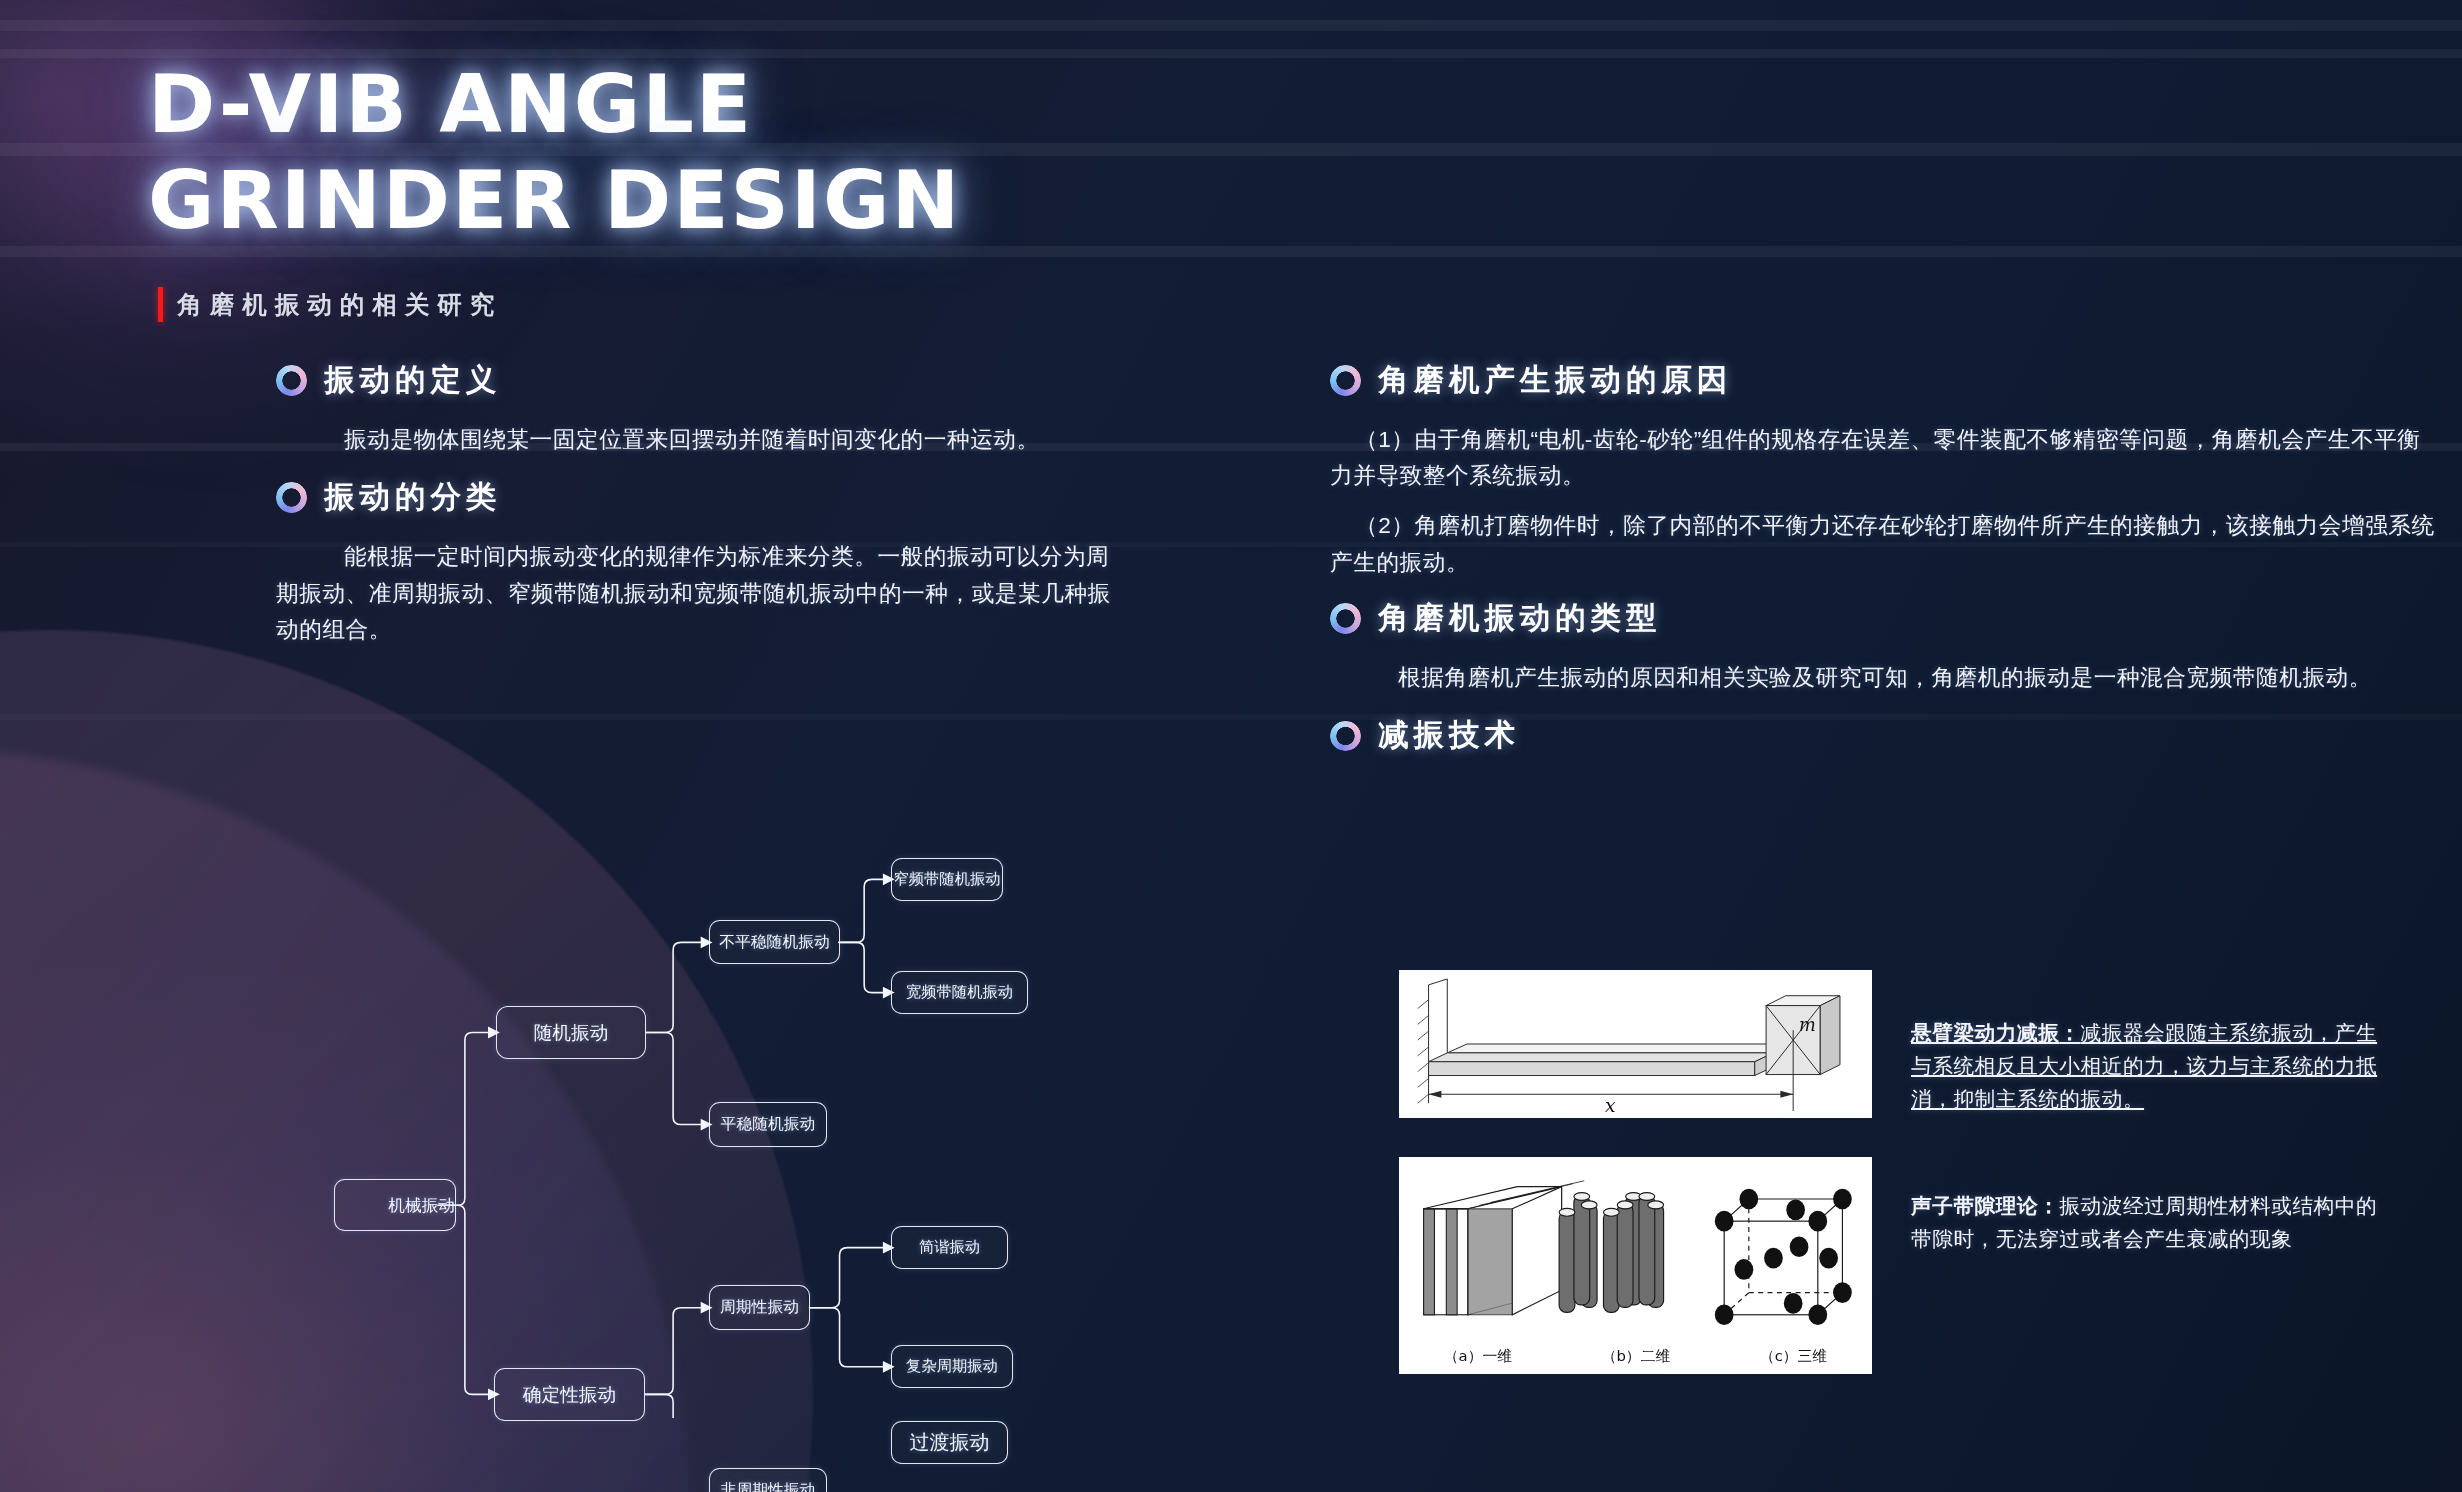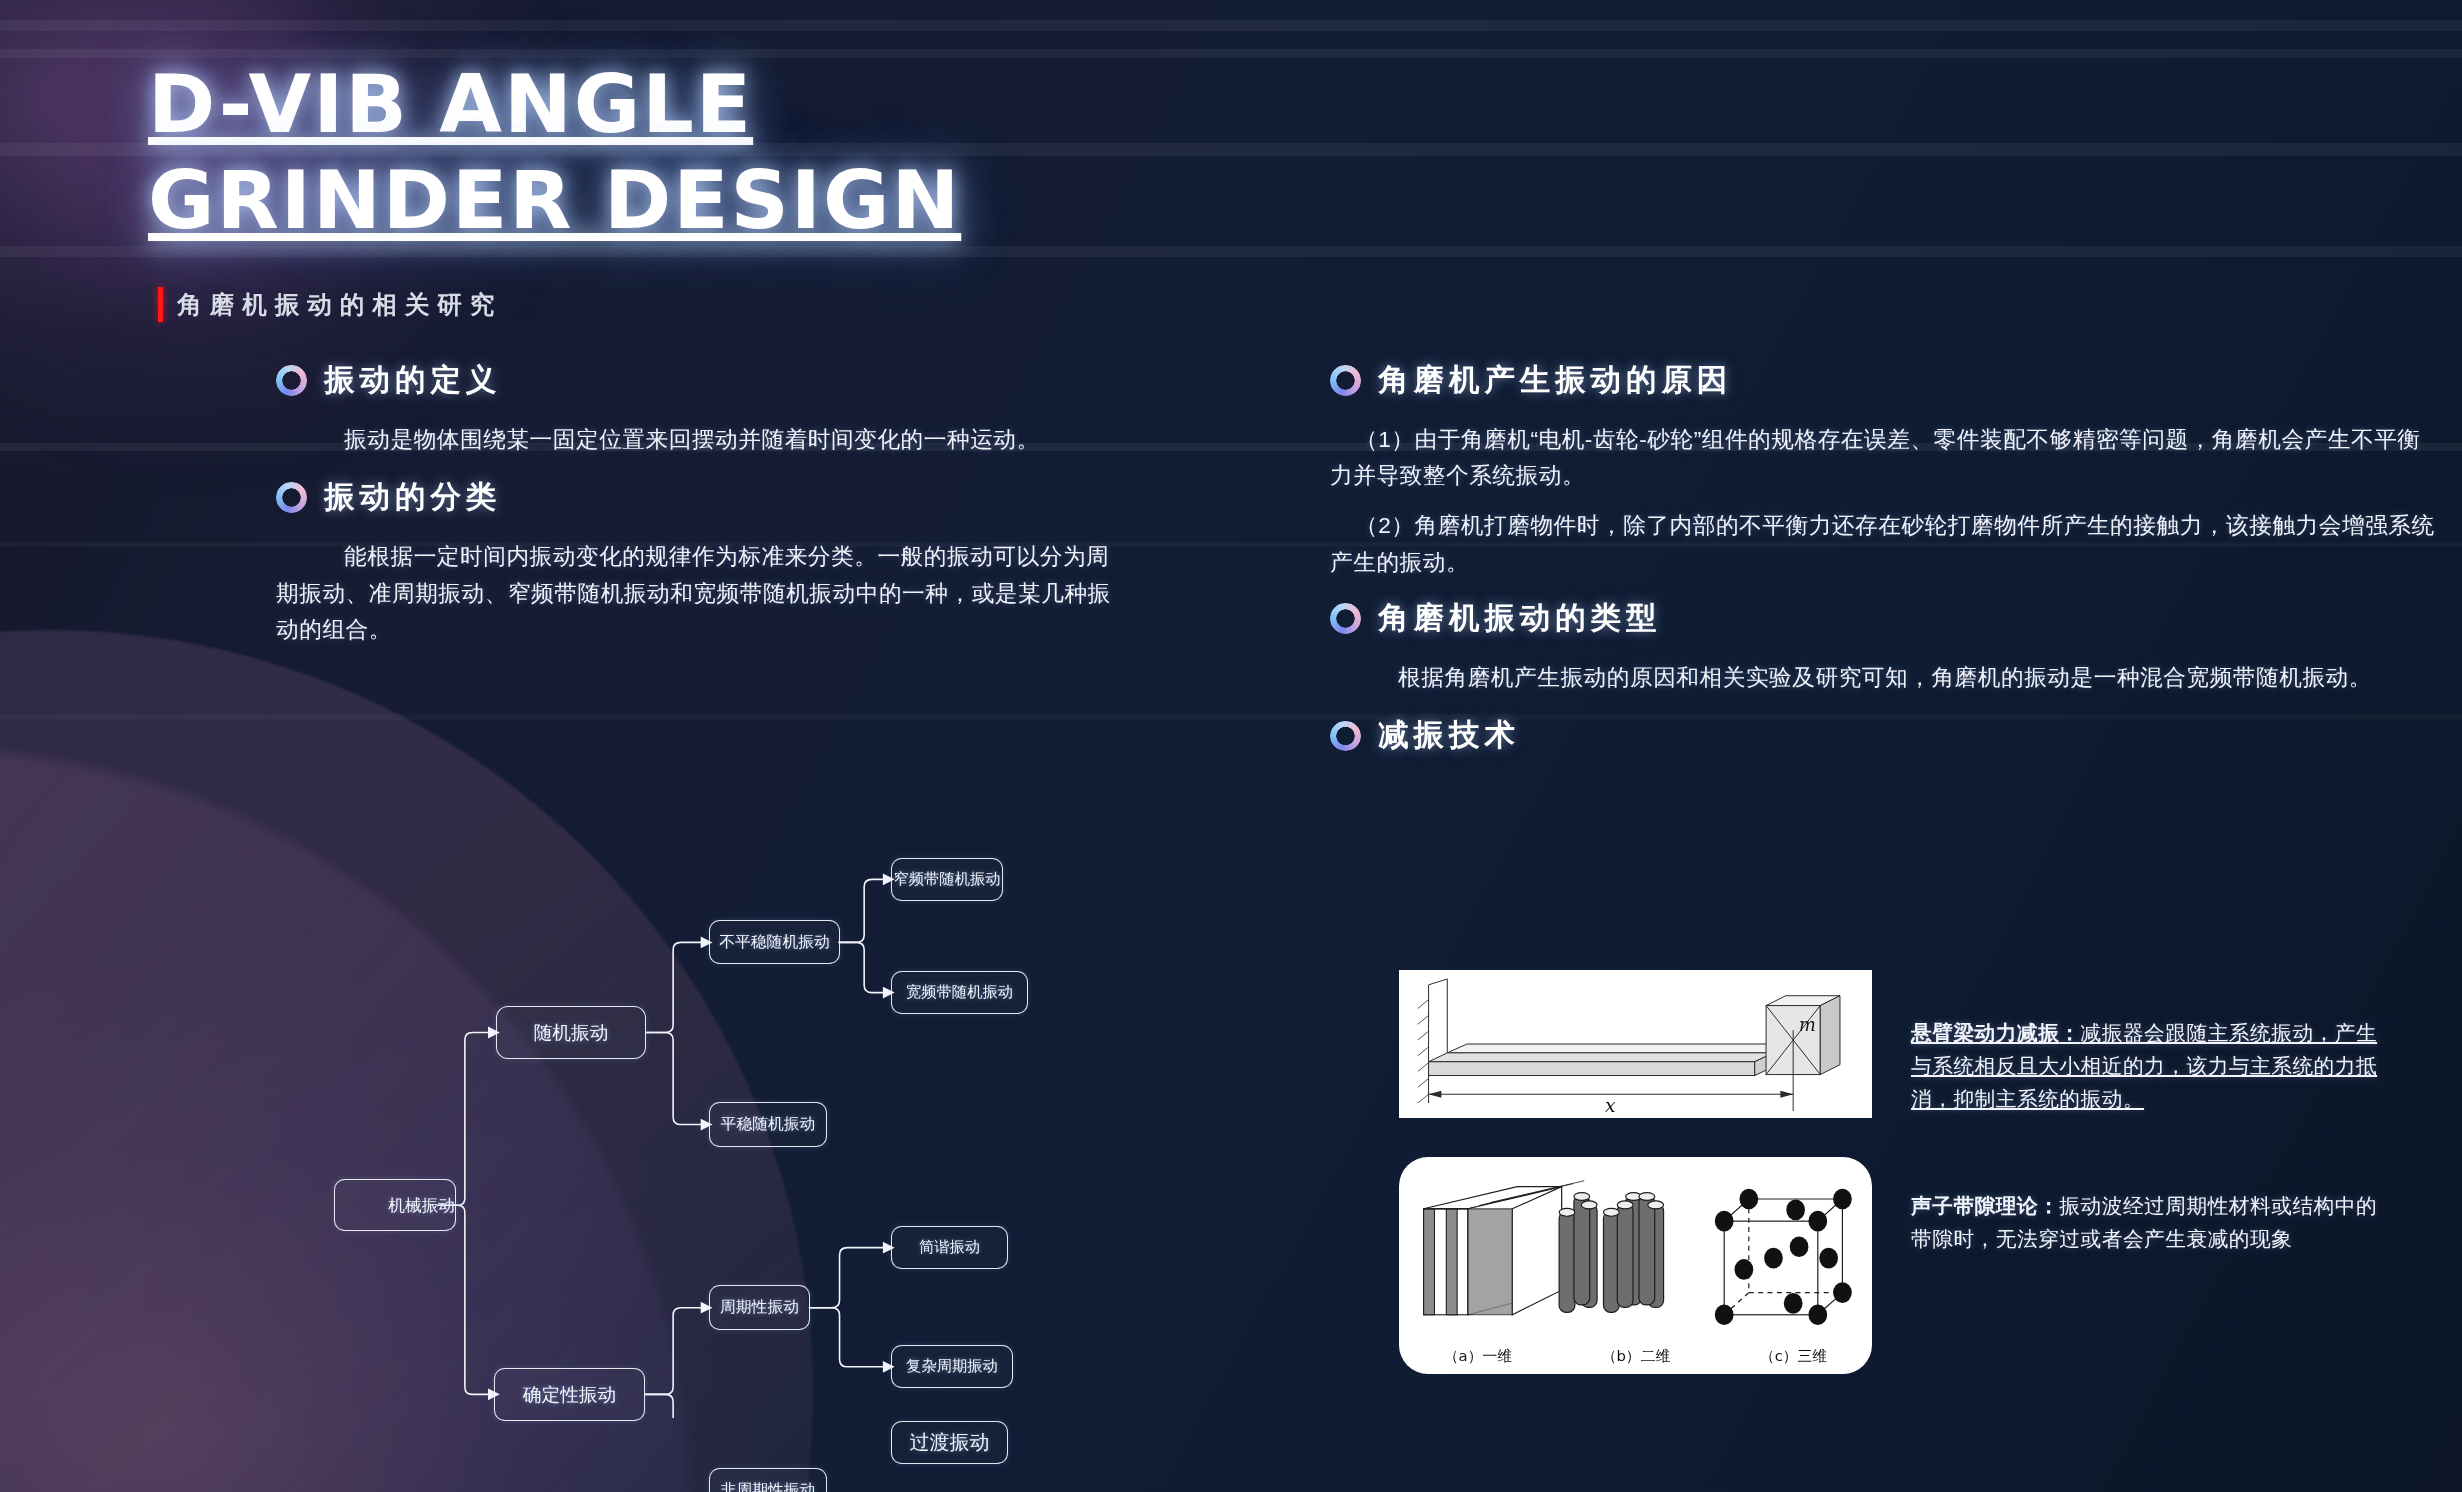--- a/index.html
+++ b/index.html
@@ -35,21 +35,20 @@
   }
   .glow-tl{position:absolute;left:-158px;top:-207px;width:739px;height:689px;border-radius:50%;
     background:radial-gradient(closest-side, rgba(120,70,140,0.45), rgba(60,40,90,0.12) 60%, rgba(0,0,0,0) 100%);filter:blur(14.8px);}
   .content{position:absolute;inset:0;}
   
   .title-wrap{position:absolute;left:148px;top:64px;}
   .title-line{
     font-size:81px;line-height:1.0;font-weight:700;color:#ffffff;letter-spacing:2px;
     text-shadow:0 0 19.7px rgba(190,215,255,0.85),0 0 44px rgba(140,175,245,0.55),0 0 69px rgba(110,150,230,0.35);
     font-family:"DejaVu Sans","Liberation Sans",sans-serif;
-    text-decoration:underline;
   }
   .title-line.l2{margin-top:14.8px;}
   .subtitle-row{position:absolute;left:158px;top:287px;display:flex;align-items:center;gap:13.8px;}
   .red-bar{width:5.4px;height:35px;background:#ff1818;box-shadow:0 0 7.9px rgba(255,40,40,.6);}
   .subtitle{font-size:24.6px;color:#d7dce6;letter-spacing:7.9px;font-weight:700;}
   
   .col-left{position:absolute;left:276px;top:360px;width:837px;}
   .col-right{position:absolute;left:1330px;top:360px;width:1108px;}
   .sec{margin-bottom:4.9px;}
   .sec-head{display:flex;align-items:center;gap:17.7px;margin-bottom:19.7px;}
@@ -68,21 +67,21 @@
   .tree-wrap{position:absolute;left:295px;top:837px;width:837px;height:581px;}
   .tree-wrap svg{position:absolute;left:0;top:0;}
   .node{position:absolute;border:1.5px solid rgba(245,248,255,0.92);border-radius:10.8px;
     display:flex;align-items:center;justify-content:center;color:#f2f5fb;
     background:rgba(255,255,255,0.025);
     text-shadow:0 0 4.9px rgba(160,195,255,.5);box-shadow:0 0 6.9px rgba(140,175,255,.18);}
   .node span{white-space:nowrap;}
   
   .fig{position:absolute;background:#ffffff;}
   .fig1{left:1399px;top:970px;width:473px;height:148px;}
-  .fig2{left:1399px;top:1157px;width:473px;height:217px;border-radius:29px;}
+  .fig2{left:1399px;top:1157px;width:473px;height:217px;}
   .cap{position:absolute;font-size:20.7px;line-height:1.6;color:#f2f5fb;letter-spacing:0.5px;
     text-shadow:0 0 5.9px rgba(160,190,255,.35);}
   .cap b{font-weight:700;}
   .cap1{left:1911px;top:1016px;width:468px;text-decoration:underline;}
   .cap2{left:1911px;top:1189px;width:468px;}
   .figcap-row{position:absolute;left:0;bottom:7.9px;width:100%;display:flex;justify-content:space-around;
     font-size:14.8px;color:#111;font-family:"DejaVu Sans","Liberation Sans",sans-serif;}
 </style>
 </head>
 <body>

